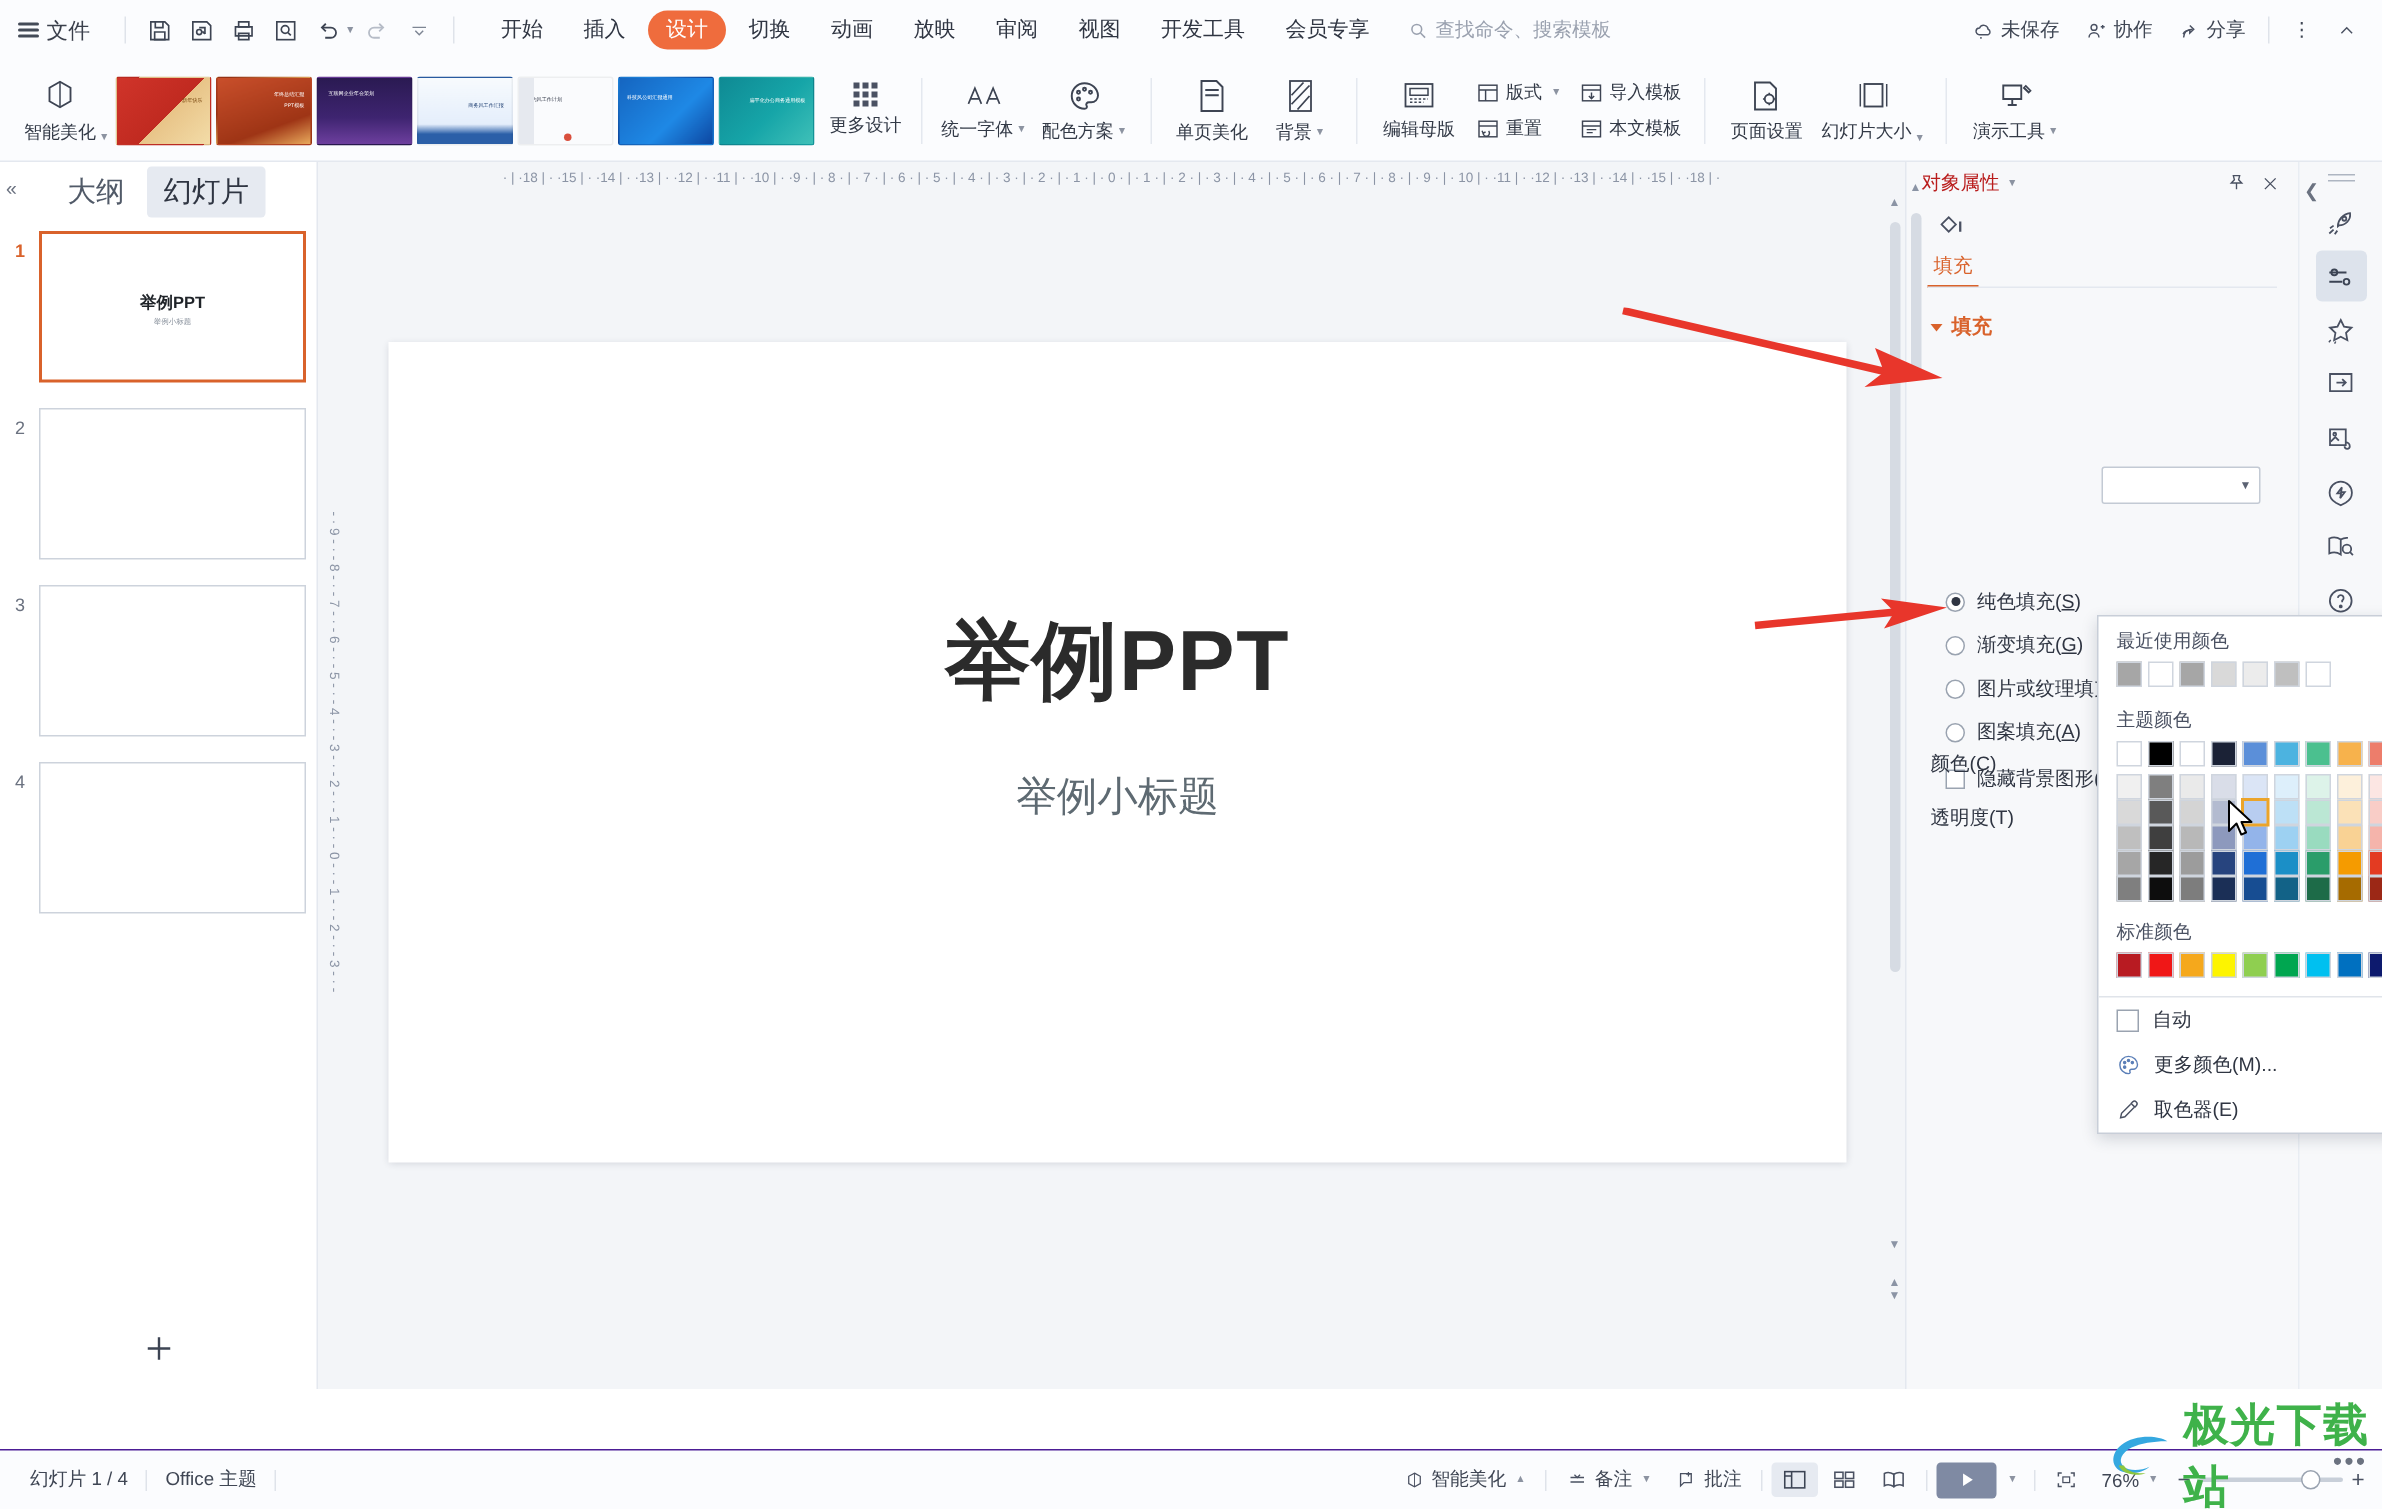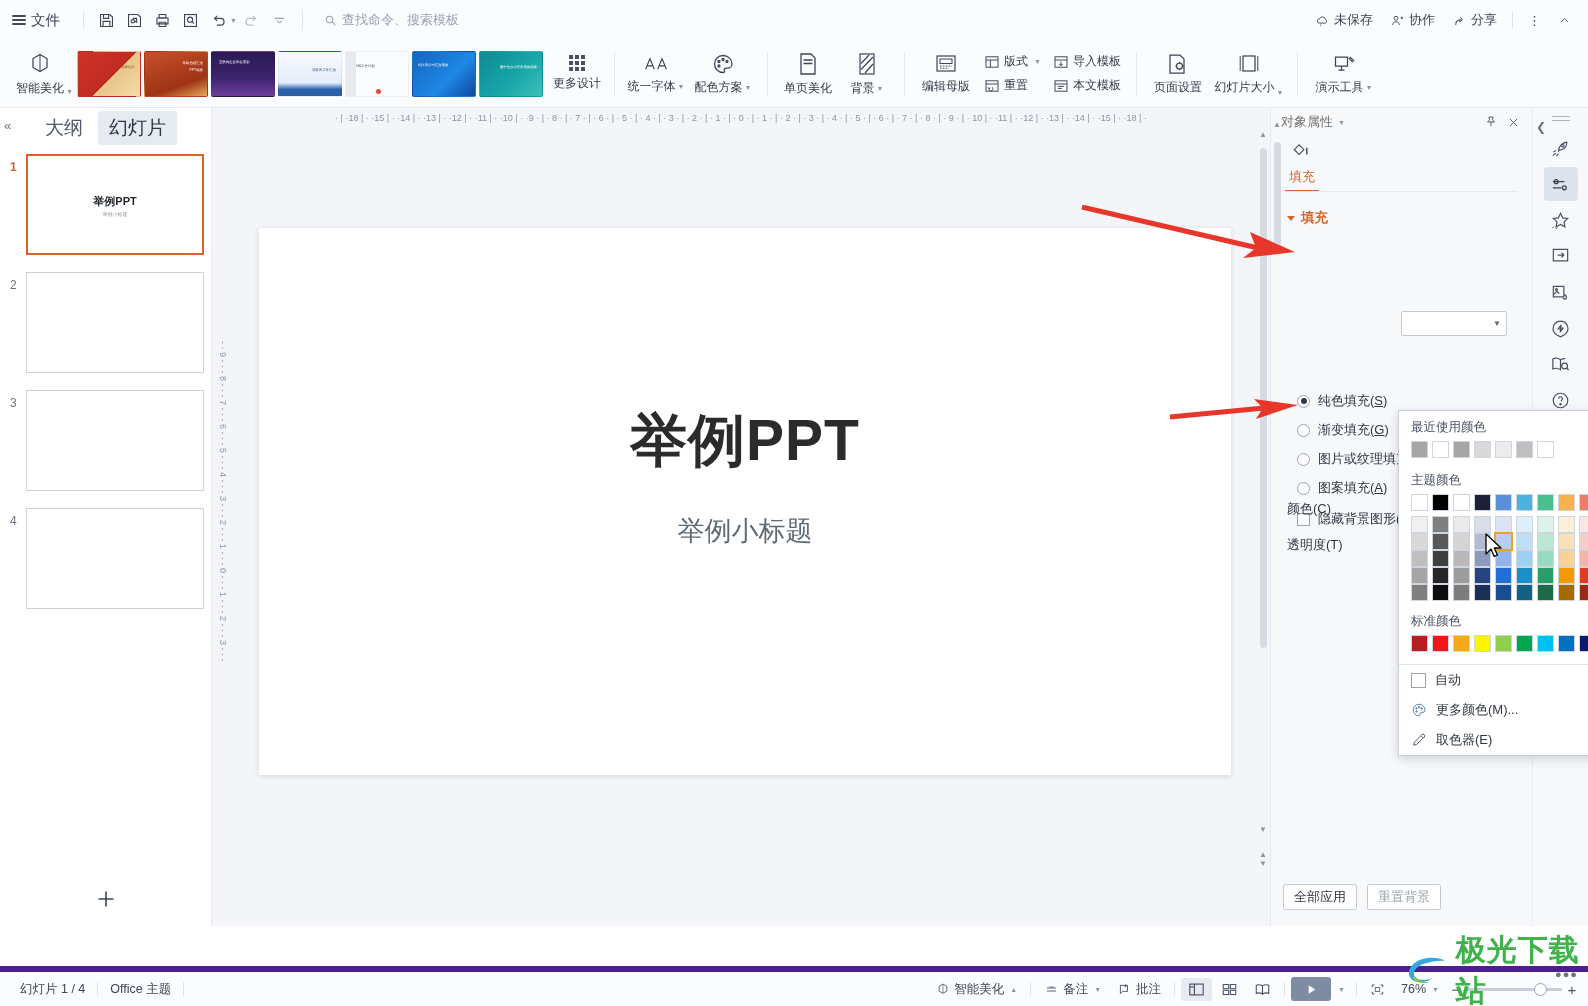--- a/index.html
+++ b/index.html
@@ -192,21 +192,21 @@
   .vscroll .pp { position: absolute; left: 2px; bottom: 6px; font-size: 8px; color: #8b94a5; line-height: 9px; }
 
   
   .rightpanel {
     position: absolute; top: 108px; left: 1270px; width: 262px; height: 818px;
     background: #f7f8fa; border-left: 1px solid #e4e8ef;
   }
   .rp-head {
     height: 28px; display: flex; align-items: center; padding: 0 8px 0 10px;
   }
-  .rp-title { font-size: 13px; color: #737373; }
+  .rp-title { font-size: 13px; color: #b91c1c; }
   .rp-head .sp { flex: 1; }
   .rp-ic { width: 22px; height: 22px; display: flex; align-items: center; justify-content: center; cursor: default; color: #4a5162; }
 
   .rp-tabs { padding: 6px 0 0 14px; }
   .rp-tab { display: inline-flex; flex-direction: column; align-items: center; cursor: default; }
   .rp-tab .lbl { font-size: 13px; color: #d9622b; margin-top: 4px; }
   .rp-tab .uline { width: 34px; height: 2px; background: #d9622b; margin-top: 4px; }
   .rp-divider { height: 1px; background: #e4e8ef; margin: 0 14px; position: relative; top: -1px; }
 
   .sect-head {
@@ -288,21 +288,21 @@
   }
   .ib-btn.active { background: #dde3ec; }
 
   .panel-collapse {
     position: absolute; left: 1536px; top: 120px; font-size: 12px; color: #6b7280; cursor: default; z-index: 20;
   }
 
   
   .statusbar {
     position: absolute; bottom: 0; left: 0; width: 1588px; height: 40px;
-    background: #fbfcfe; border-top: 6px solid #4c1d95;
+    background: #fbfcfe; border-top: 1px solid #4c1d95;
     display: flex; align-items: center;
   }
   .sb-left { display: flex; align-items: center; gap: 0; margin-left: 12px; font-size: 12.5px; color: #3f4654; }
   .sb-left .it { padding: 3px 8px; cursor: default; border-radius: 3px; }
   .sb-sep { width: 1px; height: 14px; background: #dfe3ea; margin: 0 4px; }
   .sb-right { position: absolute; right: 8px; display: flex; align-items: center; gap: 2px; }
   .sb-btn {
     display: flex; align-items: center; gap: 4px; padding: 4px 7px;
     font-size: 12.5px; color: #3f4654; border-radius: 3px; cursor: default; white-space: nowrap;
   }
@@ -399,20 +399,32 @@
       </div>
       <div class="qicon">
         <svg class="ic" width="15" height="15" viewBox="0 0 20 20" fill="none" stroke="#7d8593" stroke-width="1.3">
           <path d="M4 7h12"></path>
             <path d="M6.5 10l3.5 3.5L13.5 10"></path>
         </svg>
       </div>
       <span class="vsep"></span>
     </div>
 
+    <div class="mainmenu">
+      <div class="mtab">开始</div>
+      <div class="mtab">插入</div>
+      <div class="mtab active">设计</div>
+      <div class="mtab">切换</div>
+      <div class="mtab">动画</div>
+      <div class="mtab">放映</div>
+      <div class="mtab">审阅</div>
+      <div class="mtab">视图</div>
+      <div class="mtab">开发工具</div>
+      <div class="mtab">会员专享</div>
+    </div>
 
     <div class="searchbox">
       <svg class="ic" width="13" height="13" viewBox="0 0 20 20" fill="none" stroke="#9aa1af" stroke-width="1.6">
         <circle cx="8.5" cy="8.5" r="5"></circle>
           <path d="M12.3 12.3L17 17"></path>
       </svg>
       <span>查找命令、搜索模板</span>
     </div>
 
     <div class="tright">
@@ -763,24 +775,20 @@
     </div>
 
     <div style="position:absolute;left:16px;top:392px;" class="field-lbl">颜色(C)</div>
     <div class="combo" style="left:130px; top:388px; width:106px; height:25px;">
       <span></span>
       <span class="arrow">▼</span>
     </div>
 
     <div style="position:absolute;left:16px;top:428px;" class="field-lbl">透明度(T)</div>
 
-    <div class="rp-footer">
-      <div class="pbtn">全部应用</div>
-      <div class="pbtn muted">重置背景</div>
-    </div>
   </div>
 
   <div class="colordd">
     <div class="cd-sect">最近使用颜色</div>
     <div class="cd-row">
       <span class="cd-sw" style="background:#a6a6a6"></span>
       <span class="cd-sw" style="background:#ffffff"></span>
       <span class="cd-sw" style="background:#a6a6a6"></span>
       <span class="cd-sw" style="background:#d9d9d9"></span>
       <span class="cd-sw" style="background:#ececec"></span>

